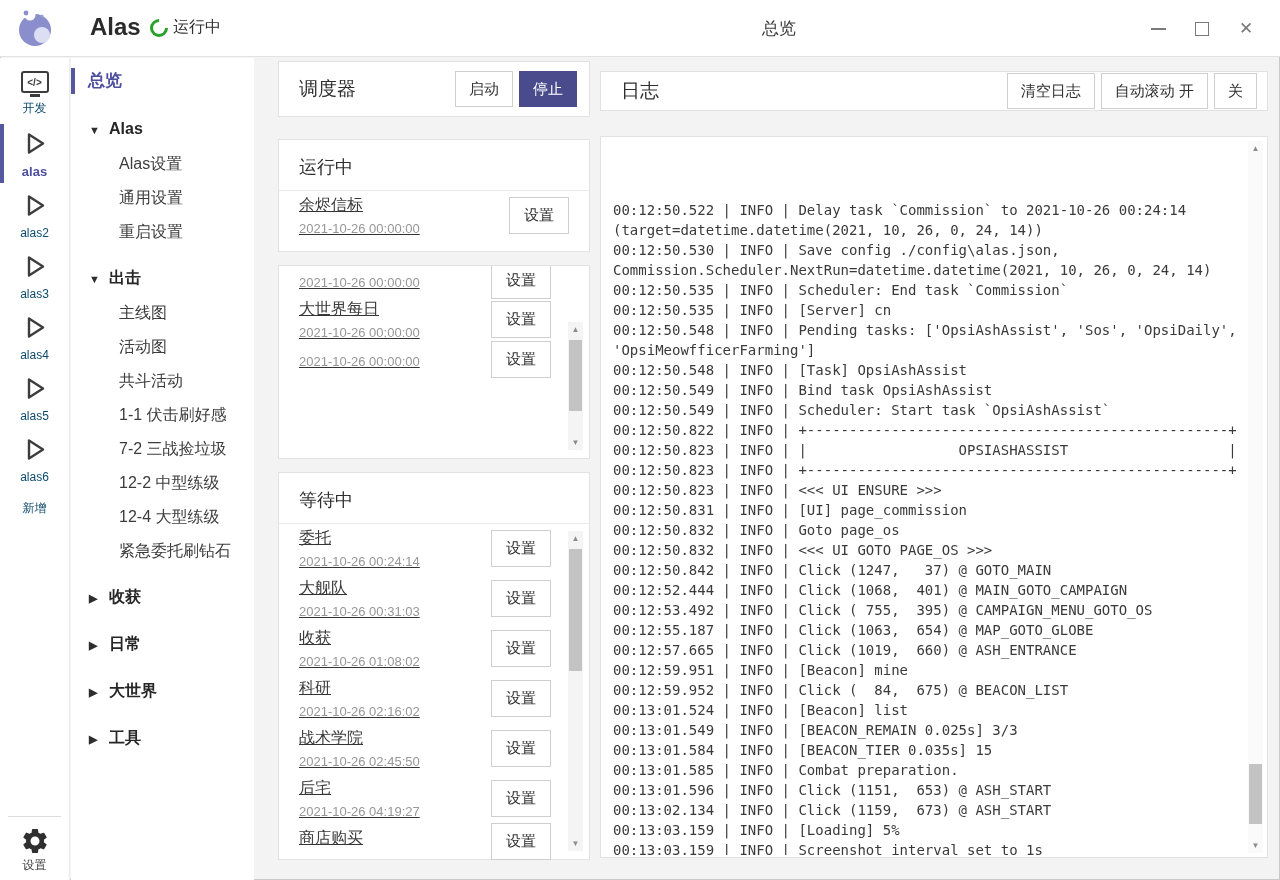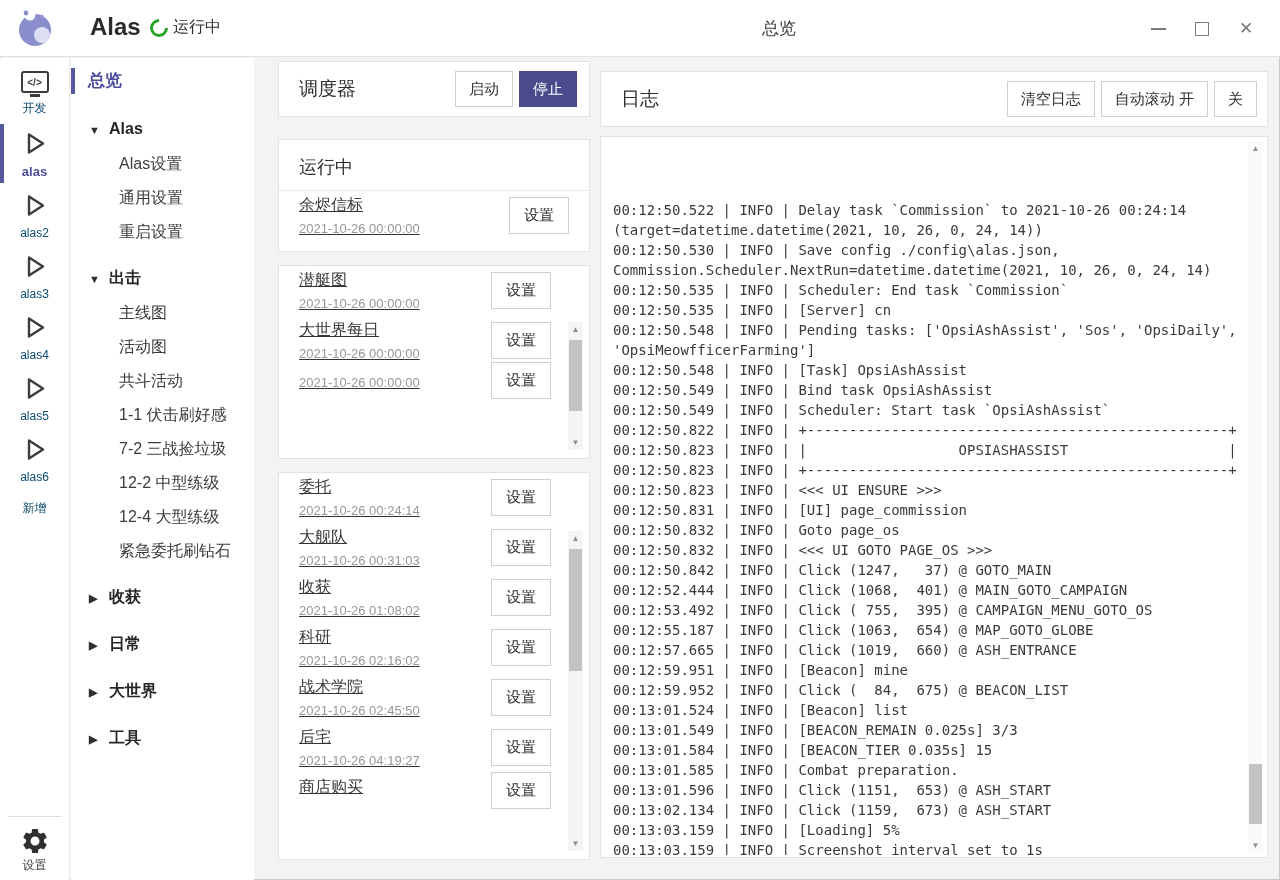--- a/index.html
+++ b/index.html
@@ -73,21 +73,21 @@
   .task .btn.small { height:37px; padding:0 14px; position:absolute; right:38px; }
   #running .task .btn.small { right:20px; }
   
   #sched-header { left:278px; top:61px; width:312px; height:56px; }
   #running   { left:278px; top:139px; width:312px; height:113px; }
   #queued    { left:278px; top:265px; width:312px; height:194px; }
   #waiting   { left:278px; top:472px; width:312px; height:388px; }
   #queued .task-list  { height:146px; }
   #waiting .task-list { height:336px; }
   
-  #log-header { left:600px; top:71px; width:668px; height:56px; padding-right:10px; }
+  #log-header { left:600px; top:71px; width:668px; height:40px; padding-right:10px; }
   #log-body   { left:600px; top:136px; width:668px; height:722px; }
   .log-lines { position:absolute; left:12px; top:3px; right:24px; bottom:2px; overflow:hidden;
     font-family:"DejaVu Sans Mono",monospace; font-size:14px; line-height:20px;
     color:#3a3a3a; white-space:pre; }
   
   .sb { position:absolute; width:15px; background:#f4f4f4; display:flex; flex-direction:column; }
   .sb-arrow { height:15px; font-size:8px; line-height:15px; text-align:center; color:#8b8b8b; cursor:default; }
   .sb-track { flex:1; position:relative; }
   .sb-thumb { position:absolute; left:1px; right:1px; background:#c3c3c3; cursor:default; }
   #queued  .sb { right:6px; top:56px; bottom:8px; }
@@ -268,21 +268,20 @@
       <button class="btn small">设置</button>
     </div>
     </div>
 </div>
 
 <div class="panel" id="queued">
   <div class="task-list">
 
   <div class="task">
       <div class="task-info">
-        <div class="task-name">潜艇图</div>
         <div class="task-time">2021-10-26 00:00:00</div>
       </div>
       <button class="btn small">设置</button>
     </div>
       <div class="task">
       <div class="task-info">
         <div class="task-name">大世界每日</div>
         <div class="task-time">2021-10-26 00:00:00</div>
       </div>
       <button class="btn small">设置</button>
@@ -297,20 +296,21 @@
   <div class="sb">
     <div class="sb-arrow">▲</div>
     <div class="sb-track">
         <div class="sb-thumb"></div>
       </div>
     <div class="sb-arrow">▼</div>
   </div>
 </div>
 
 <div class="panel" id="waiting">
+  <div class="card-title">等待中</div>
   <div class="task-list">
 
   <div class="task">
       <div class="task-info">
         <div class="task-name">委托</div>
         <div class="task-time">2021-10-26 00:24:14</div>
       </div>
       <button class="btn small">设置</button>
     </div>
       <div class="task">

